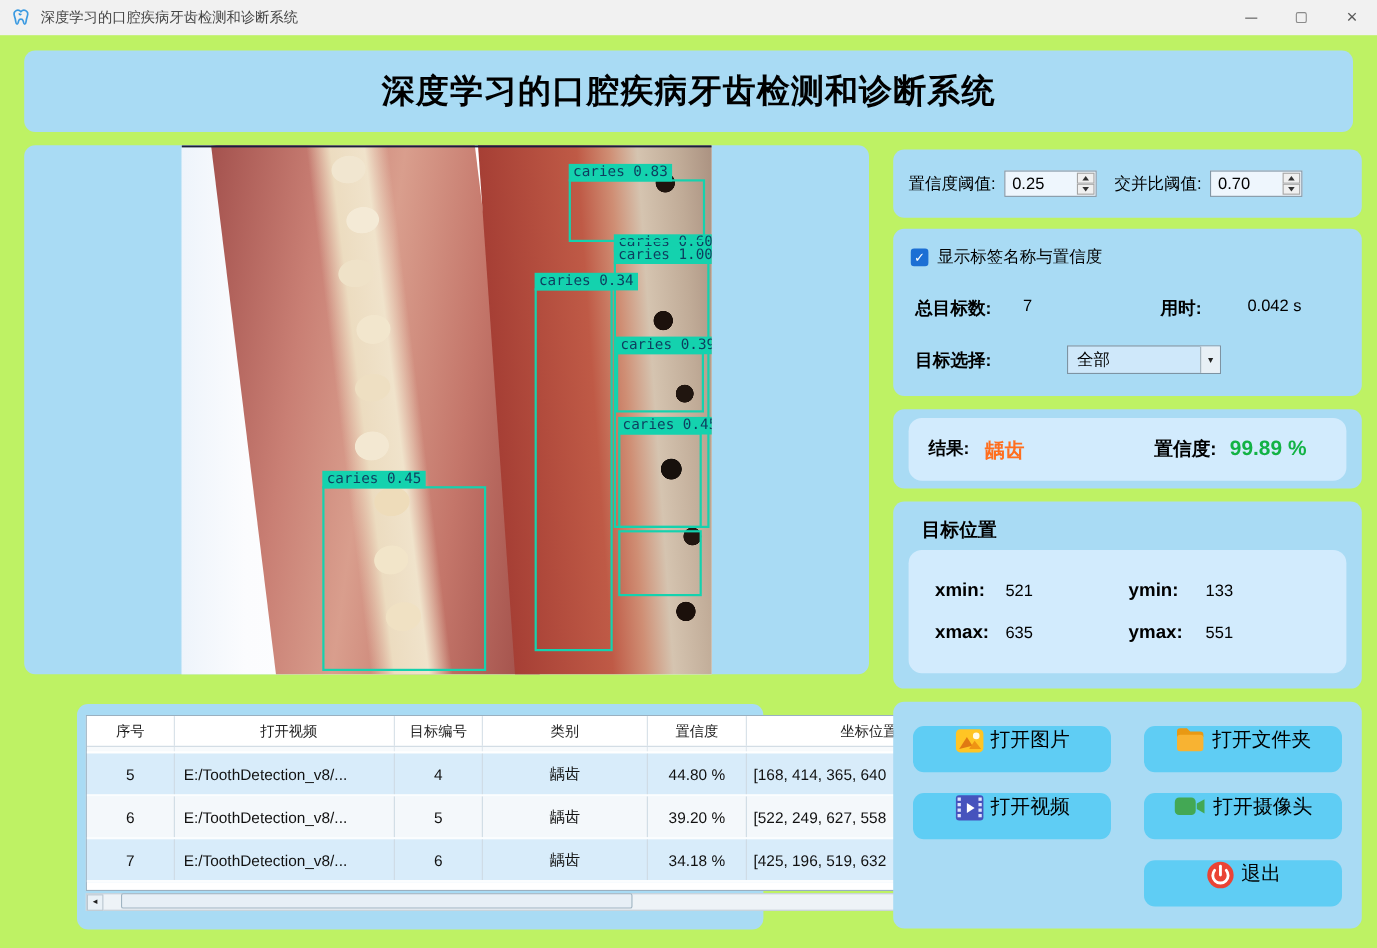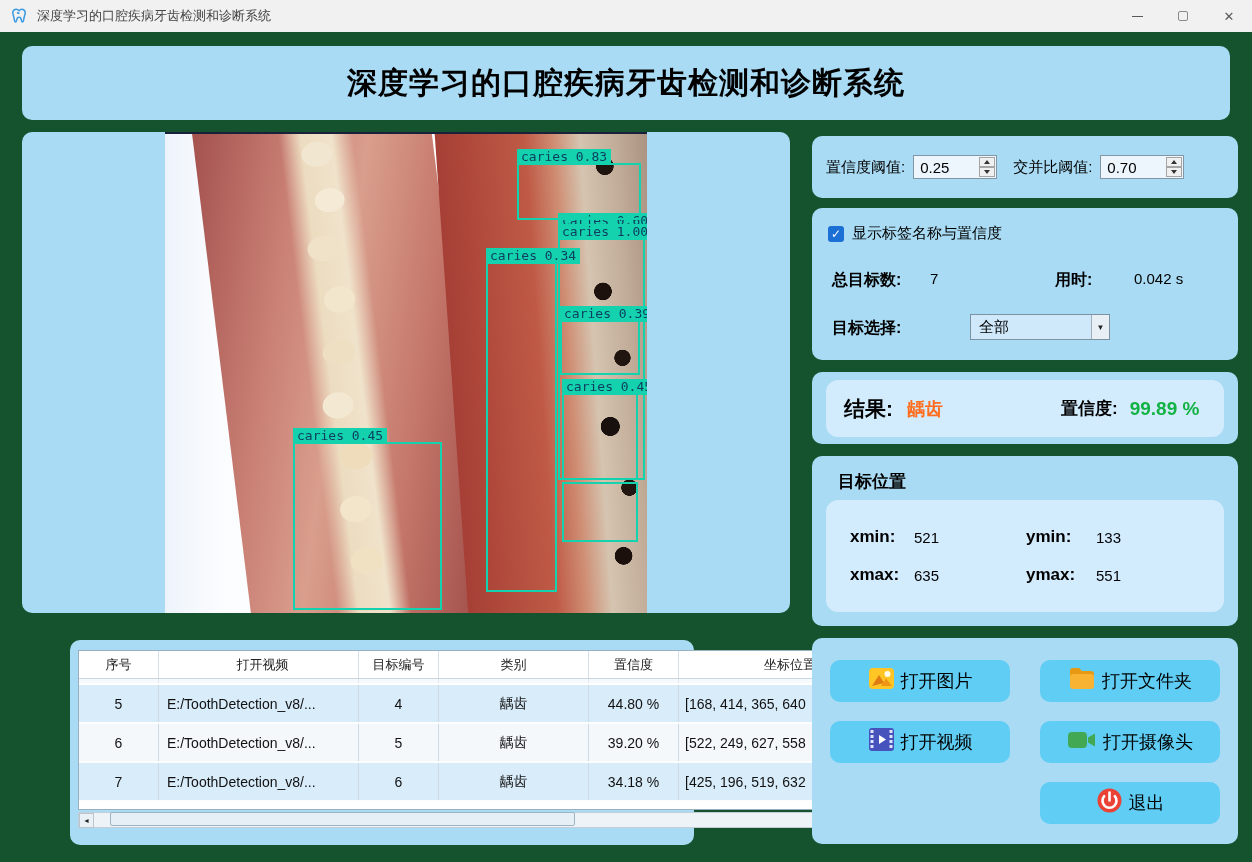--- a/index.html
+++ b/index.html
@@ -1,18 +1,18 @@
 <!DOCTYPE html>
 <html><head>
 <meta charset="utf-8">
 <style>
   * { margin:0; padding:0; box-sizing:border-box; }
   html,body { width:1252px; height:862px; }
   body { font-family:"Liberation Sans","DejaVu Sans",sans-serif; background:#d7ebf8; overflow:hidden; }
-  .app { position:relative; width:1252px; height:862px; background:#14532d; }
+  .app { position:relative; width:1252px; height:862px; background:#bef264; }
 
   
   .titlebar { position:absolute; left:0; top:0; width:1252px; height:32px; background:#f1f1f1; display:flex; align-items:center; }
   .titlebar .app-icon { width:20px; height:20px; margin:0 8px 0 9px; display:flex; align-items:center; justify-content:center; }
   .titlebar .title-text { font-size:13px; color:#454545; }
   .winbtns { position:absolute; right:0; top:0; height:32px; display:flex; }
   .winbtn { width:46px; height:32px; display:flex; align-items:center; justify-content:center; color:#5a5a5a; font-size:13px; }
   .winbtn .min-line { width:11px; height:1px; background:#5a5a5a; }
   .winbtn .max-box { width:10px; height:10px; border:1px solid #8a8a8a; border-radius:2px; }
 
@@ -102,34 +102,34 @@
   .checkbox { width:16px; height:16px; background:#1c6fd4; border-radius:3px; color:#fff; font-size:12px; line-height:16px; text-align:center; }
   .stat-row { position:absolute; left:0; top:62px; width:100%; }
   .sel-row  { position:absolute; left:0; top:110px; width:100%; }
   .pos-abs { position:absolute; }
   .dropdown { position:absolute; left:158px; top:-4px; width:140px; height:26px; background:#cfe8fa; border:1px solid #7e93a2; display:flex; align-items:center; }
   .dropdown .dd-value { flex:1; font-size:15px; padding-left:8px; }
   .dd-btn { width:18px; height:24px; background:#e8f0f6; border-left:1px solid #9fb0bc; display:flex; align-items:center; justify-content:center; }
 
   .panel-result { top:372px; height:72px; }
   .result-inner { left:14px; top:8px; width:398px; height:57px; display:flex; align-items:center; }
-  .result-inner .r1 { margin-left:18px; font-size:21px; font-weight:bold; }
+  .result-inner .r1 { margin-left:18px; font-size:16px; font-weight:bold; }
   .result-value { margin-left:14px; font-size:18px; font-weight:bold; color:#ff6e1e; }
   .result-conf-label { margin-left:118px; font-size:17px; font-weight:bold; }
   .result-conf-value { margin-left:12px; font-size:19px; font-weight:bold; color:#12b244; }
 
   .panel-position { top:456px; height:170px; }
   .pos-title { position:absolute; left:26px; top:14px; font-size:17px; font-weight:bold; }
   .pos-inner { left:14px; top:44px; width:398px; height:112px; }
   .pos-grid { position:absolute; left:24px; top:18px; width:350px; height:76px; display:grid; grid-template-columns:64px 112px 70px 100px; grid-template-rows:1fr 1fr; align-items:center; }
   .pos-grid .k { font-size:17px; font-weight:bold; }
   .pos-grid .v { font-size:15px; }
 
   .panel-buttons { top:638px; height:206px; }
-  .btn { position:absolute; width:180px; height:42px; background:#5fcdf4; border-radius:10px; display:flex; align-items:center; justify-content:center; gap:6px; font-size:18px; color:#000; cursor:pointer; }
+  .btn { position:absolute; width:180px; height:42px; background:#5fcdf4; border-radius:10px; display:flex; align-items:flex-start; justify-content:center; gap:6px; font-size:18px; color:#000; cursor:pointer; }
   .btn svg { flex:0 0 auto; }
   .bc1 { left:18px; } .bc2 { left:228px; }
   .br1 { top:22px; } .br2 { top:83px; } .br3 { top:144px; }
 </style>
 </head>
 <body>
 
 <div class="app">
 
   <div class="titlebar">

